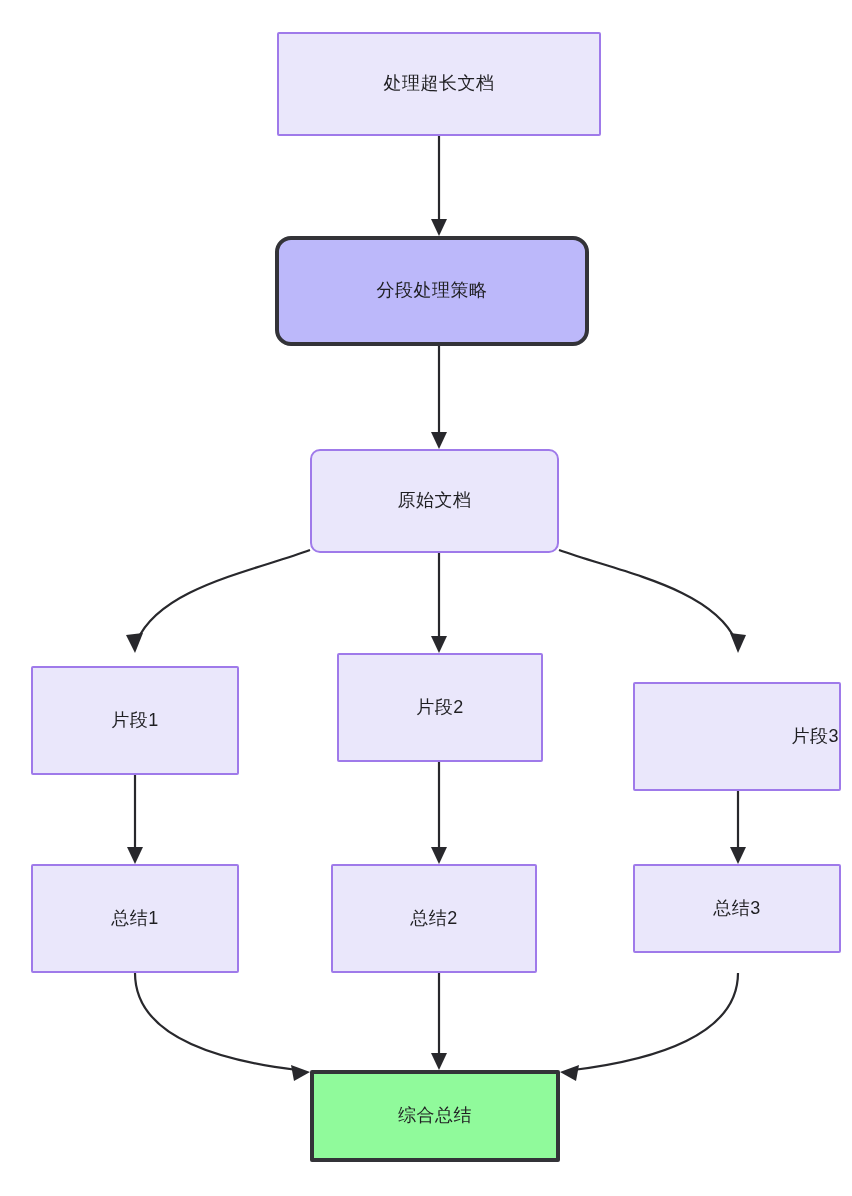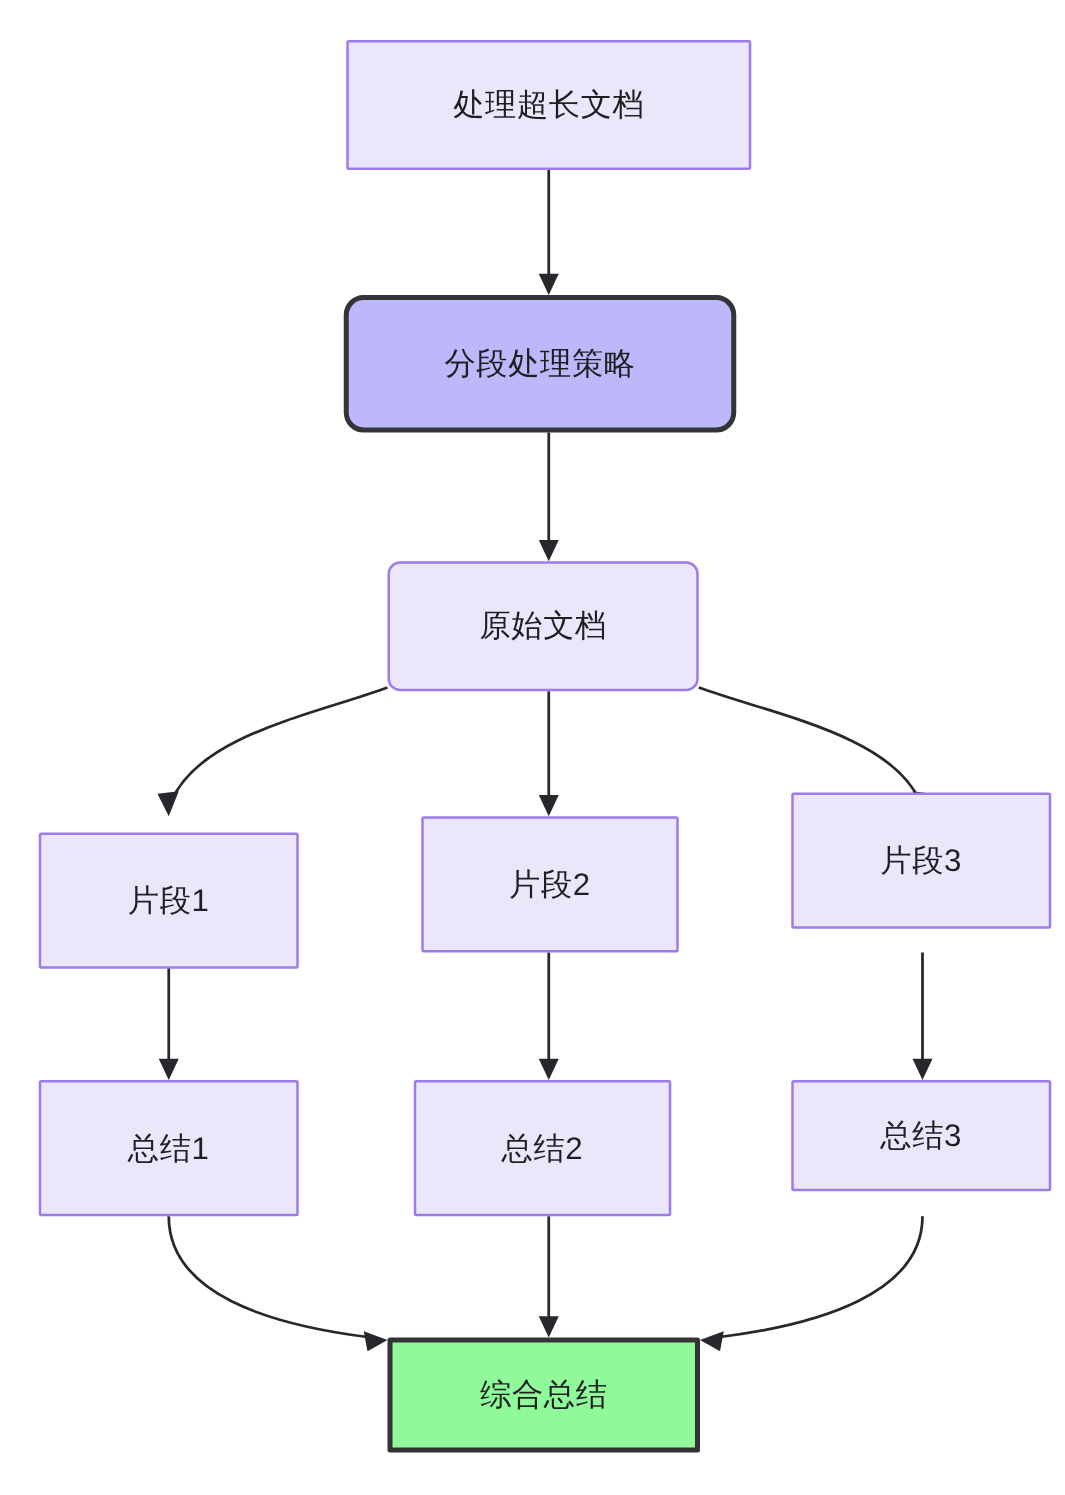--- a/index.html
+++ b/index.html
@@ -29,21 +29,21 @@
   .node {
     position: absolute;
     box-sizing: border-box;
     display: flex;
     align-items: center;
     justify-content: center;
     text-align: center;
     z-index: 2;
   }
   .node-label {
-    font-size: 25px;
+    font-size: 18px;
     line-height: 1.2;
     color: #1f1f22;
     letter-spacing: 0.5px;
     white-space: nowrap;
   }
   
   .node.lavender {
     background: #eae7fb;
     border: 2px solid #9f7aea;
     border-radius: 2px;
@@ -61,21 +61,21 @@
     border-radius: 2px;
   }
 
   
   #node-doc       { left: 277px; top: 32px;   width: 324px; height: 104px; }
   #node-strategy  { left: 275px; top: 236px;  width: 314px; height: 110px; border-radius: 16px; }
   #node-original  { left: 310px; top: 449px;  width: 249px; height: 104px; border-radius: 10px; }
 
   #node-frag1     { left: 31px;  top: 653px;  width: 208px; height: 109px; margin-top: 13px; }
   #node-frag2     { left: 337px; top: 653px;  width: 206px; height: 109px; }
-  #node-frag3     { left: 633px; top: 634px;  width: 208px; height: 109px; }
+  #node-frag3     { left: 633px; top: 682px;  width: 208px; height: 109px; justify-content: flex-end; }
 
   #node-sum1      { left: 31px;  top: 864px;  width: 208px; height: 109px; }
   #node-sum2      { left: 331px; top: 864px;  width: 206px; height: 109px; }
   #node-sum3      { left: 633px; top: 864px;  width: 208px; height: 89px; }
 
   #node-final     { left: 310px; top: 1070px; width: 250px; height: 92px; }
 
   .edge-path {
     fill: none;
     stroke: #28282c;

